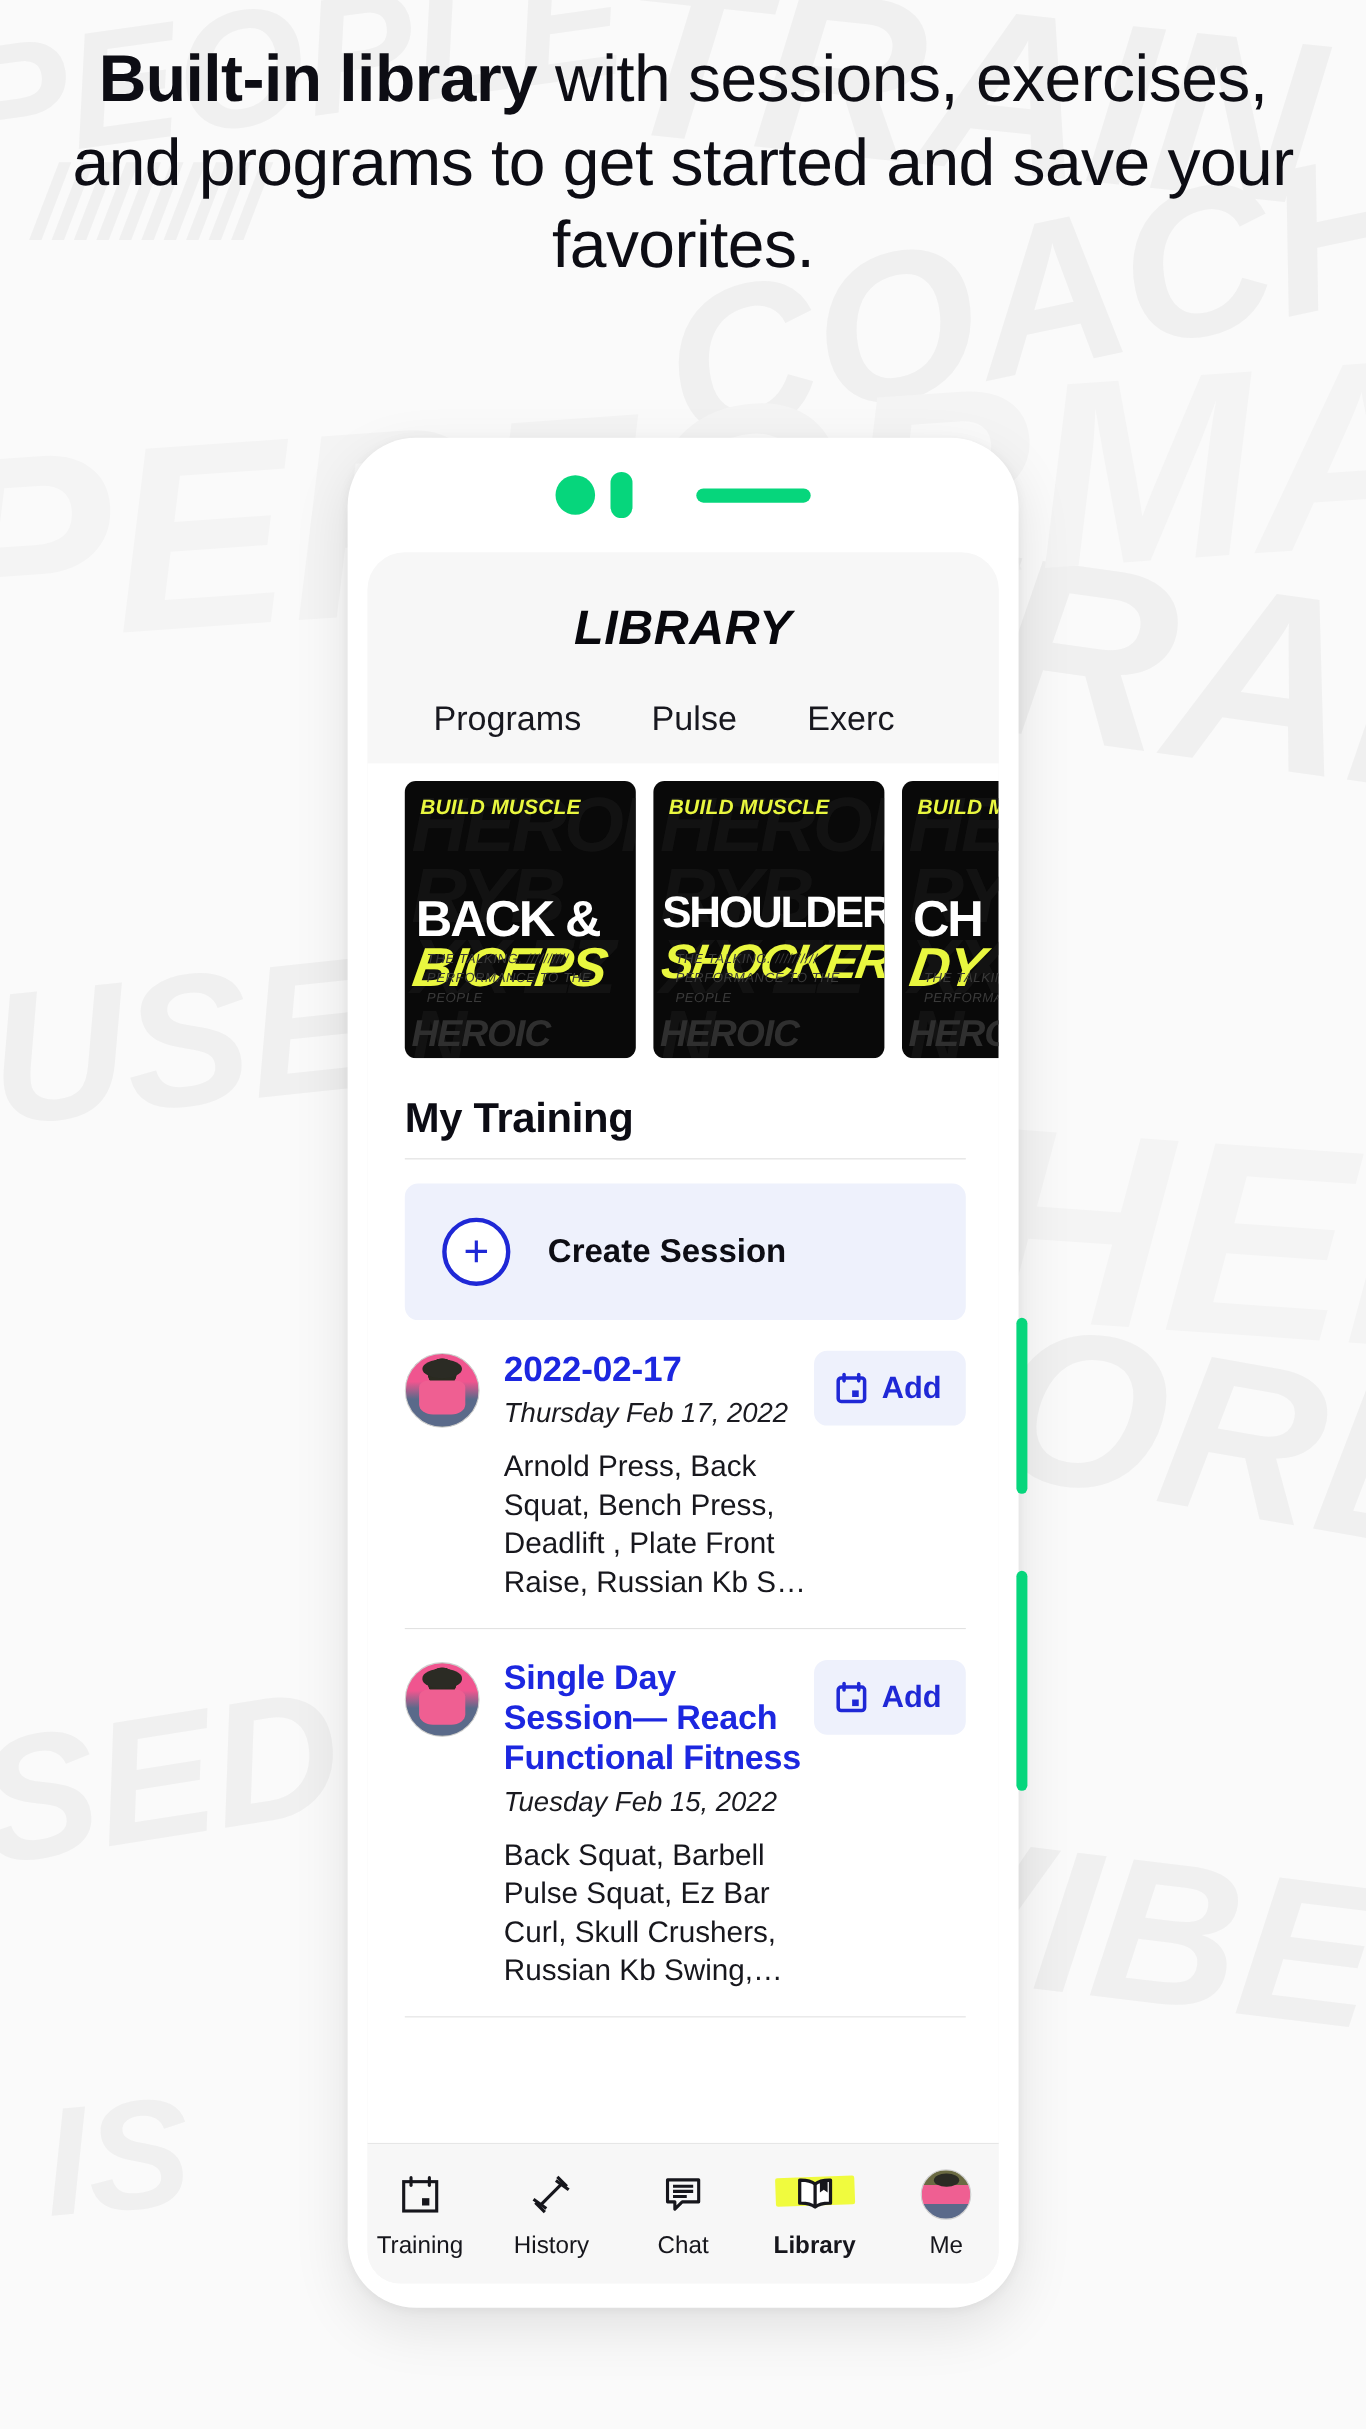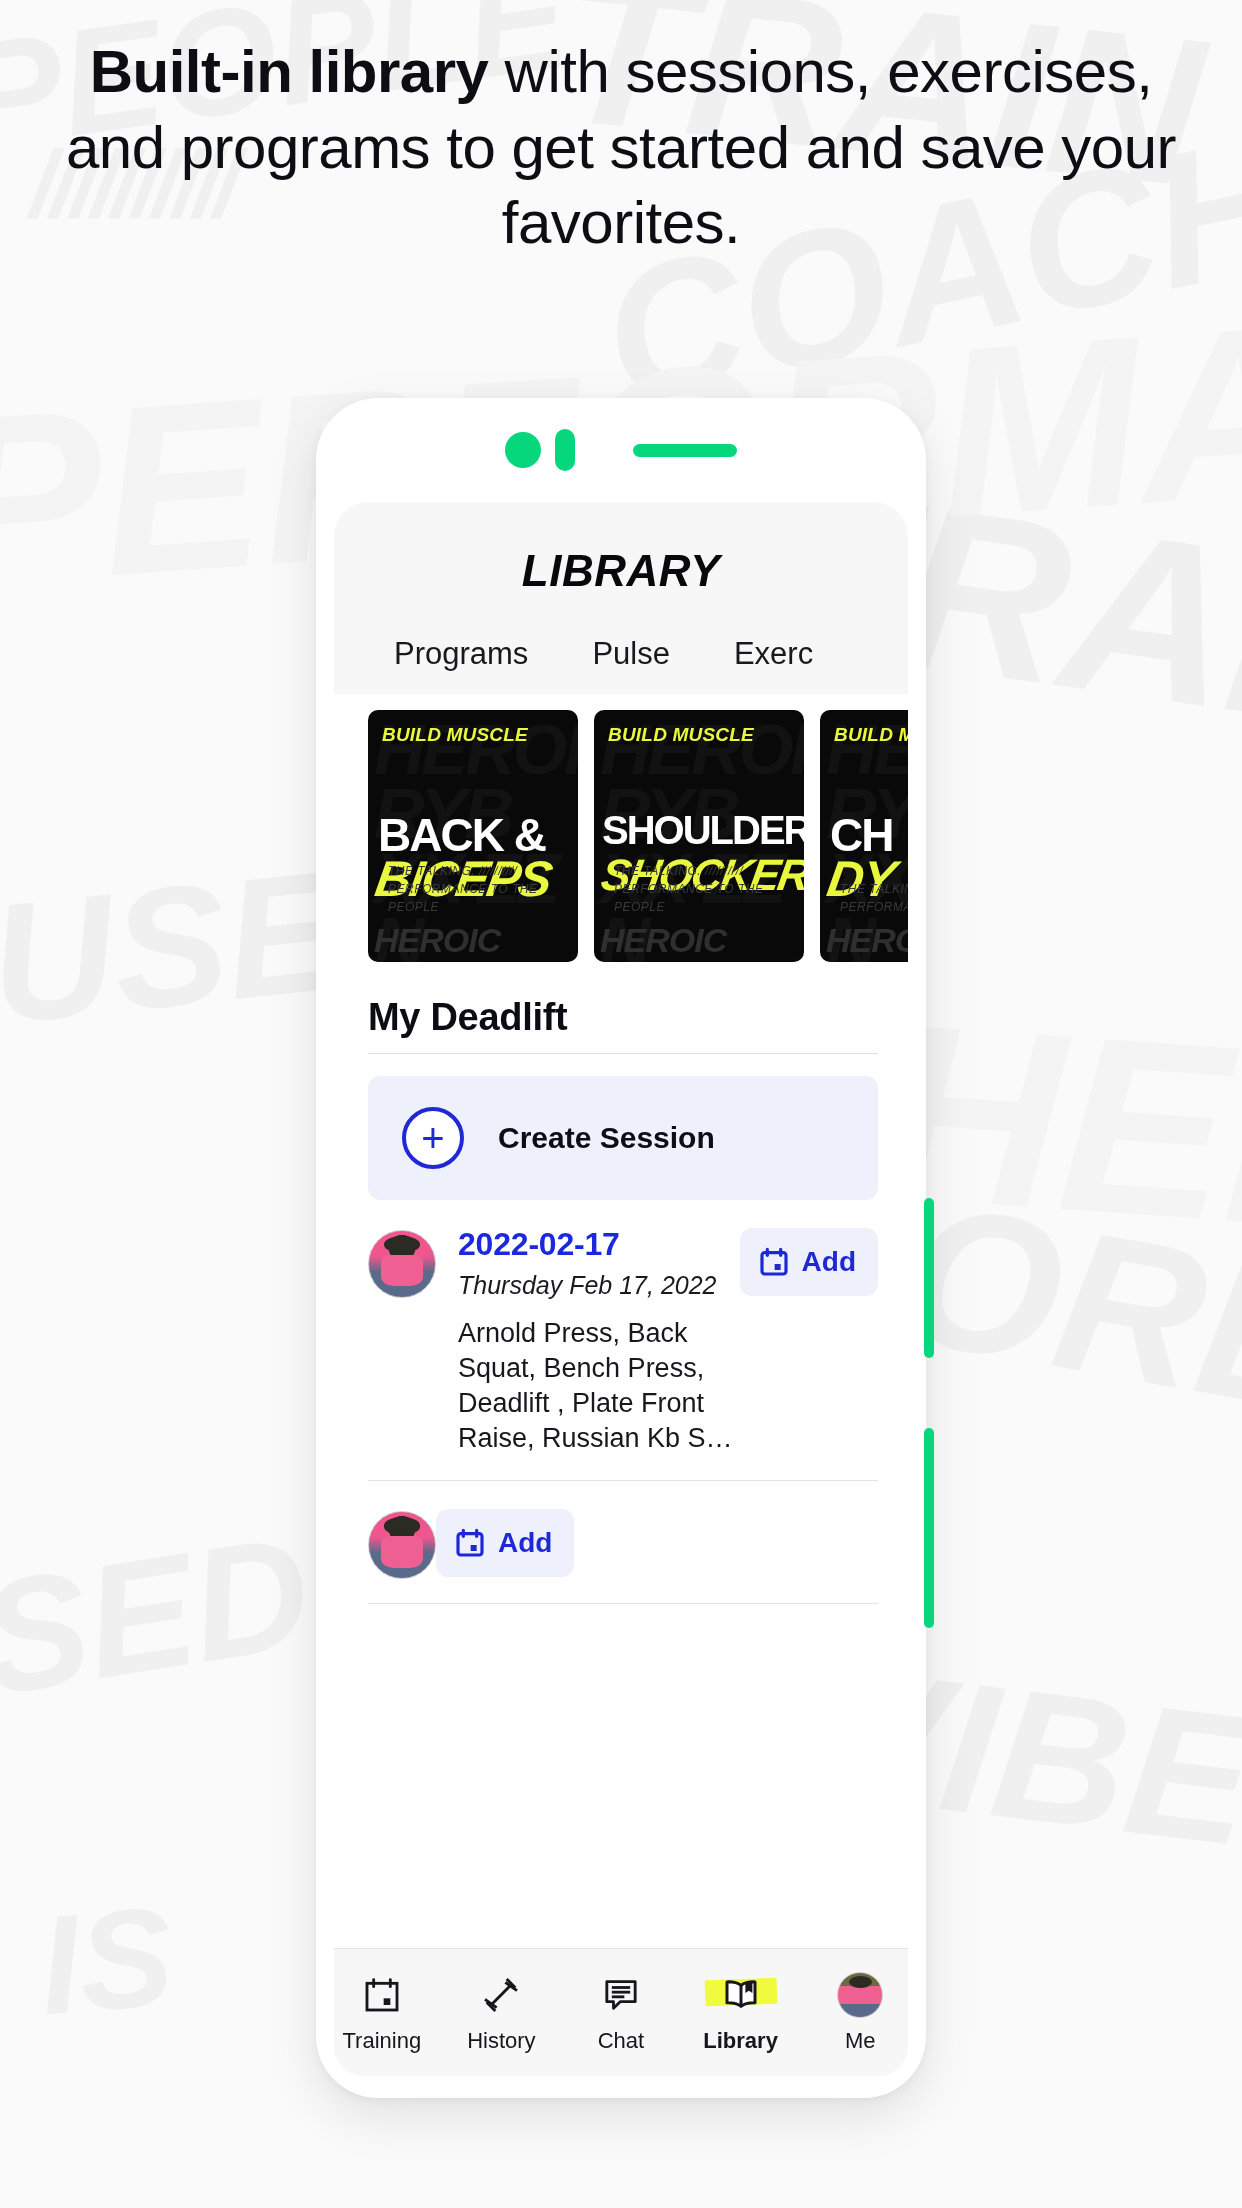--- a/index.html
+++ b/index.html
@@ -435,21 +435,21 @@
             <div class="grfx">HEROIC RYB<br>XX ZZ N<br>TRAIN</div>
             <div class="kicker">BUILD MUSCLE</div>
             <div class="ttl1">CH</div>
             <div class="ttl2">DY</div>
             <div class="scribble">THE TALKING. ////////// PERFORMANCE TO THE</div>
             <div class="heroic">HEROIC</div>
           </div>
 
         </div>
 
-        <div class="sec-title my">My Deadlift</div>
+        <div class="sec-title my">My Training</div>
         <div class="sec-rule"></div>
 
         <div class="create">
           <div class="plus-circle">+</div>
           <div class="create-label">Create Session</div>
         </div>
 
         <div class="srow">
           <div class="avatar"></div>
           <div class="sbody">
@@ -464,20 +464,25 @@
               <line x1="17" y1="2.6" x2="17" y2="7" stroke="#1f28d6" stroke-width="2.4" stroke-linecap="round"></line>
               <rect x="12.5" y="13.5" width="4.5" height="4.5" fill="#1f28d6"></rect>
             </svg>
             <span>Add</span>
           </div>
         </div>
         <div class="srow-rule"></div>
 
         <div class="srow">
           <div class="avatar"></div>
+          <div class="sbody">
+            <div class="stitle">Single Day Session— Reach Functional Fitness</div>
+            <div class="sdate">Tuesday Feb 15, 2022</div>
+            <div class="sexercises">Back Squat, Barbell Pulse Squat, Ez Bar Curl, Skull Crushers, Russian Kb Swing,…</div>
+          </div>
           <div class="add-btn">
             <svg class="cal-ico" viewBox="0 0 24 24">
               <rect x="3" y="5" width="18" height="16" rx="2" fill="none" stroke="#1f28d6" stroke-width="2.4"></rect>
               <line x1="7" y1="2.6" x2="7" y2="7" stroke="#1f28d6" stroke-width="2.4" stroke-linecap="round"></line>
               <line x1="17" y1="2.6" x2="17" y2="7" stroke="#1f28d6" stroke-width="2.4" stroke-linecap="round"></line>
               <rect x="12.5" y="13.5" width="4.5" height="4.5" fill="#1f28d6"></rect>
             </svg>
             <span>Add</span>
           </div>
         </div>

